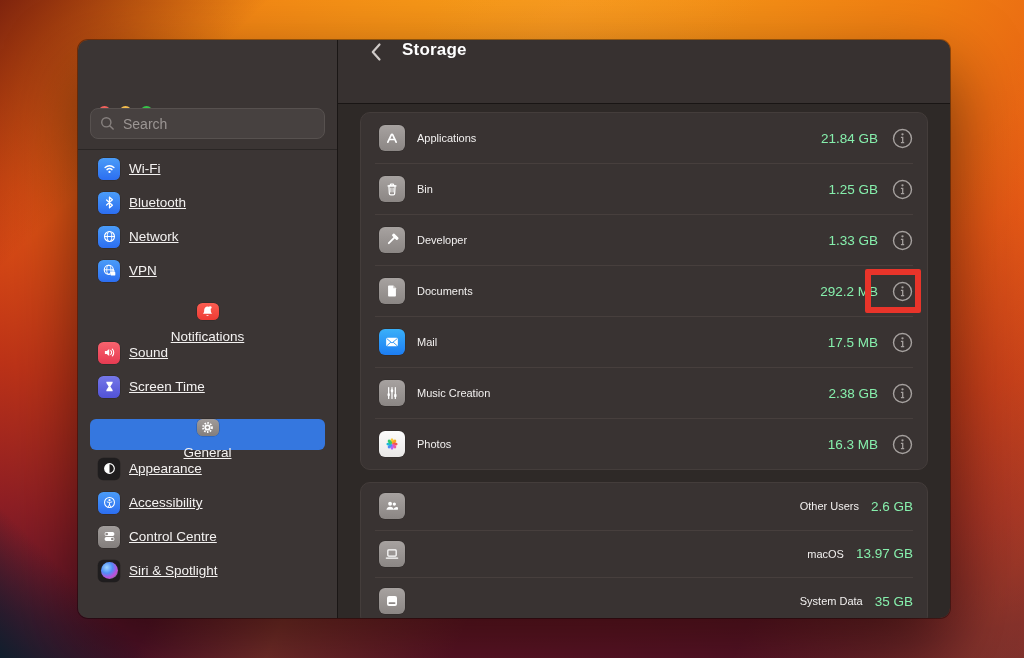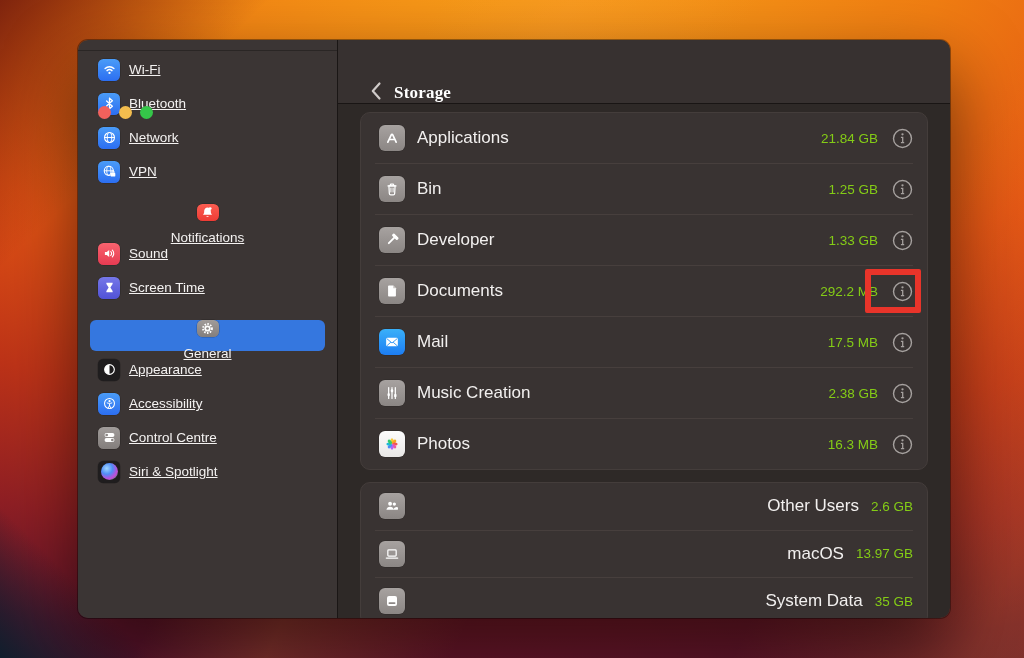--- a/index.html
+++ b/index.html
@@ -68,21 +68,21 @@
   .ic-gray   { background:linear-gradient(180deg,#a19c9a,#837e7c); }
   .ic-black  { background:#1f1d1e; }
   .siri-orb  { width:17px; height:17px; border-radius:50%;
     background:radial-gradient(circle at 34% 32%, #9fd7ff 0%, #4f8df7 36%, #c44bd9 66%, #2aa35a 92%); }
 
   
   .main { flex:1; background:#2e2927; display:flex; flex-direction:column; }
   .titlebar {
     height:64px; min-height:64px; background:#363029;
     background:#373130; border-bottom:1px solid #191514;
-    display:flex; align-items:flex-end; padding-left:28px; gap:8px;font-family:Liberation Serif, serif;
+    display:flex; align-items:flex-start; padding-left:28px; gap:16px;
   }
   .back-btn { width:20px; height:24px; display:flex; align-items:center; justify-content:center; background:none; border:none; cursor:default; }
   .page-title { font-size:17px; font-weight:700; color:#ffffff; letter-spacing:.2px; }
 
   .content { flex:1; padding:8px 22px 6px 22px; overflow:hidden; }
   .card {
     background:#393332; border:1px solid #443d3b; border-radius:10px;
     overflow:hidden;
   }
   .card + .card { margin-top:12px;text-align:right; }
@@ -94,22 +94,22 @@
   .sep { height:1px; background:#473f3d; margin:0 14px; }
   .tile {
     width:26px; height:26px; min-width:26px; border-radius:6px;
     display:flex; align-items:center; justify-content:center;
     box-shadow:0 0 0 .5px rgba(0,0,0,.2);
   }
   .tile svg { width:20px; height:20px; }
   .tile-gray  { background:linear-gradient(180deg,#a7a2a0,#8b8684); }
   .tile-mail  { background:linear-gradient(180deg,#39b0f9,#1d7df3); }
   .tile-white { background:linear-gradient(180deg,#fdfdfd,#e9e7e6); }
-  .row-label { flex:1; font-size:17px; color:#f2f0ef; }
-  .row-size  { font-size:13.5px; color:#84cc16; }
+  .row-label { flex:1; font-size:11px; color:#f2f0ef; }
+  .row-size  { font-size:13.5px; color:#86efac; }
   .info-btn { width:21px; height:21px; background:none; border:none; padding:0; margin-left:2px; cursor:default; }
   .info-btn svg { width:21px; height:21px; display:block; }
 
   .annotation-rect {
     position:absolute; right:6px; top:3px; width:56px; height:44px;
     border:6px solid #e9342a; border-radius:2px; z-index:3; pointer-events:none;
   }
 </style>
 </head>
 <body>
@@ -118,20 +118,27 @@
 
 <div class="window">
 
   <aside class="sidebar">
     <div class="traffic">
       <span class="tl-close"></span>
       <span class="tl-min"></span>
       <span class="tl-zoom"></span>
     </div>
 
+    <div class="search-wrap">
+      <svg class="search-icon" viewBox="0 0 20 20">
+        <circle cx="8.6" cy="8.6" r="5.4" fill="none" stroke="#9b9593" stroke-width="1.7"></circle>
+        <line x1="12.6" y1="12.6" x2="16.6" y2="16.6" stroke="#9b9593" stroke-width="1.7" stroke-linecap="round"></line>
+      </svg>
+      <input class="search-field" type="text" placeholder="Search" style="">
+    </div>
     <div class="side-divider"></div>
 
     <nav class="nav">
 
       <div class="nav-item">
         <span class="app-icon ic-blue">
           <svg viewBox="0 0 24 24">
               <path d="M5.8 10.6a9.2 9.2 0 0 1 12.4 0" fill="none" stroke="#fff" stroke-width="2" stroke-linecap="round"></path>
               <path d="M8.5 13.6a5.2 5.2 0 0 1 7 0" fill="none" stroke="#fff" stroke-width="2" stroke-linecap="round"></path>
               <circle cx="12" cy="16.8" r="1.6" fill="#fff"></circle>

